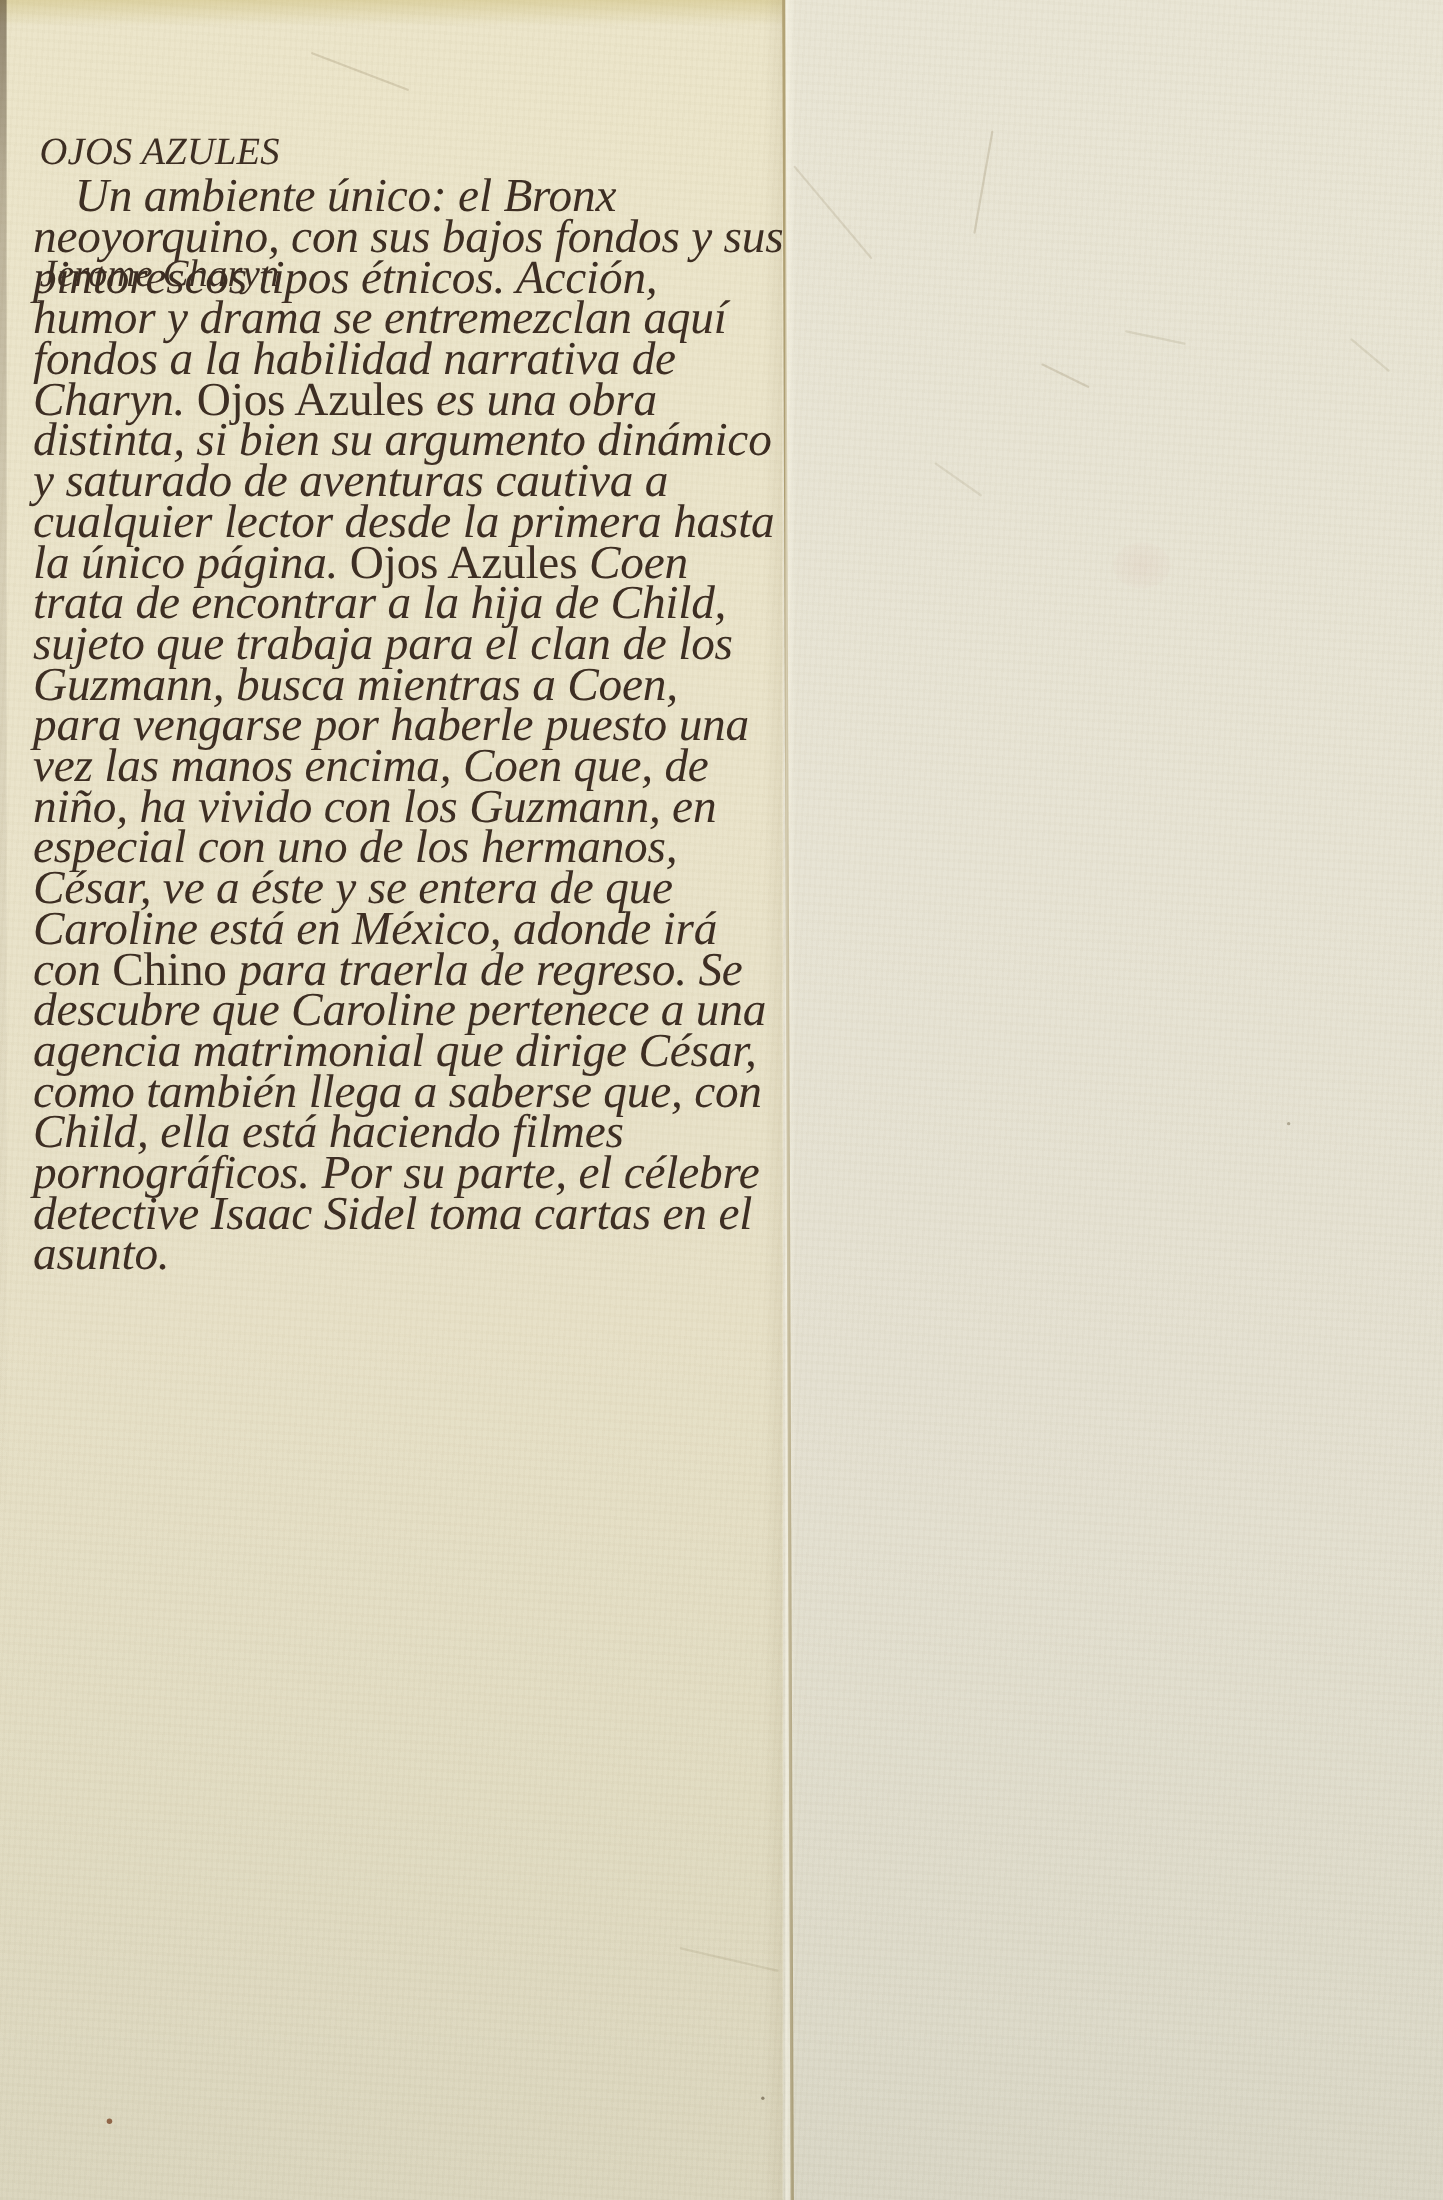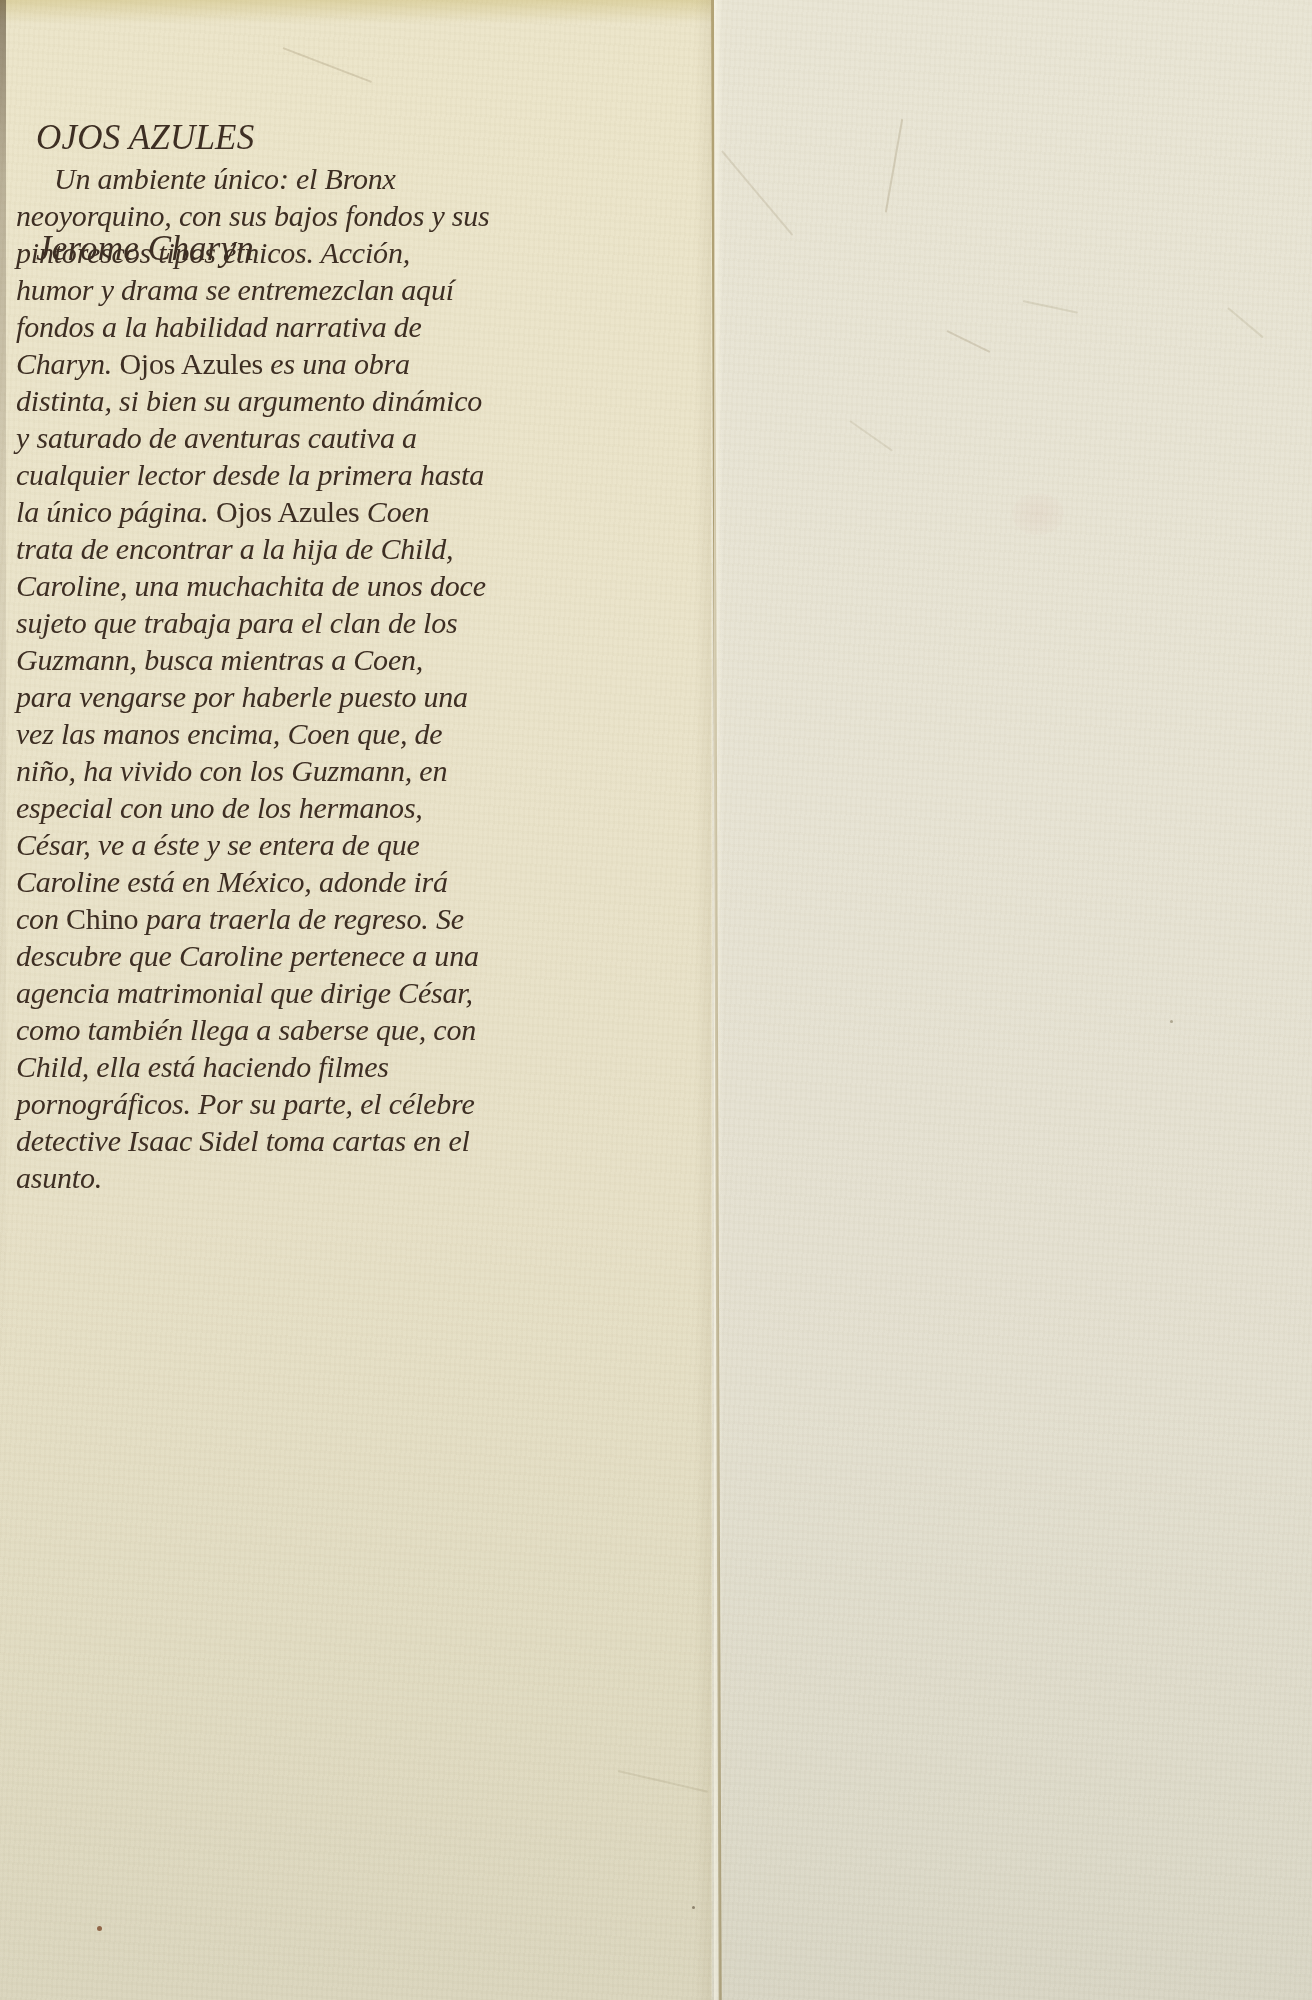--- a/index.html
+++ b/index.html
@@ -72,24 +72,24 @@
   
   #heading {
     position: absolute; left: 36px; top: 45px;
     color: var(--ink, #3d2e23);
     font-style: italic;
     font-size: 35px; line-height: 37px;
     letter-spacing: 0.2px;
     white-space: pre;
   }
   #synopsis {
-    position: absolute; left: 16px; top: 160px;
+    position: absolute; left: 30px; top: 160px;
     width: 600px;
     color: var(--ink, #3d2e23);
-    font-size: 30px; line-height: 37px;
+    font-size: 43px; line-height: 37px;
     letter-spacing: -0.2px;
   }
   .syn-line { white-space: pre; }
   .syn-line.indent { padding-left: 38px; }
   .seg-italic { font-style: italic; }
   .seg-roman { font-style: normal; }
   
   .crease {
     position: absolute; height: 1.5px;
     background: rgba(150,138,104,0.28);
@@ -134,21 +134,20 @@
       <div class="syn-line"><span class="seg-italic">neoyorquino, con sus bajos fondos y sus</span></div>
       <div class="syn-line"><span class="seg-italic">pintorescos tipos étnicos. Acción,</span></div>
       <div class="syn-line"><span class="seg-italic">humor y drama se entremezclan aquí</span></div>
       <div class="syn-line"><span class="seg-italic">fondos a la habilidad narrativa de</span></div>
       <div class="syn-line"><span class="seg-italic">Charyn. </span><span class="seg-roman">Ojos Azules </span><span class="seg-italic">es una obra</span></div>
       <div class="syn-line"><span class="seg-italic">distinta, si bien su argumento dinámico</span></div>
       <div class="syn-line"><span class="seg-italic">y saturado de aventuras cautiva a</span></div>
       <div class="syn-line"><span class="seg-italic">cualquier lector desde la primera hasta</span></div>
       <div class="syn-line"><span class="seg-italic">la único página. </span><span class="seg-roman">Ojos Azules </span><span class="seg-italic">Coen</span></div>
       <div class="syn-line"><span class="seg-italic">trata de encontrar a la hija de Child,</span></div>
-      <div class="syn-line"><span class="seg-italic">Caroline, una muchachita de unos doce</span></div>
       <div class="syn-line"><span class="seg-italic">sujeto que trabaja para el clan de los</span></div>
       <div class="syn-line"><span class="seg-italic">Guzmann, busca mientras a Coen,</span></div>
       <div class="syn-line"><span class="seg-italic">para vengarse por haberle puesto una</span></div>
       <div class="syn-line"><span class="seg-italic">vez las manos encima, Coen que, de</span></div>
       <div class="syn-line"><span class="seg-italic">niño, ha vivido con los Guzmann, en</span></div>
       <div class="syn-line"><span class="seg-italic">especial con uno de los hermanos,</span></div>
       <div class="syn-line"><span class="seg-italic">César, ve a éste y se entera de que</span></div>
       <div class="syn-line"><span class="seg-italic">Caroline está en México, adonde irá</span></div>
       <div class="syn-line"><span class="seg-italic">con </span><span class="seg-roman">Chino </span><span class="seg-italic">para traerla de regreso. Se</span></div>
       <div class="syn-line"><span class="seg-italic">descubre que Caroline pertenece a una</span></div>

